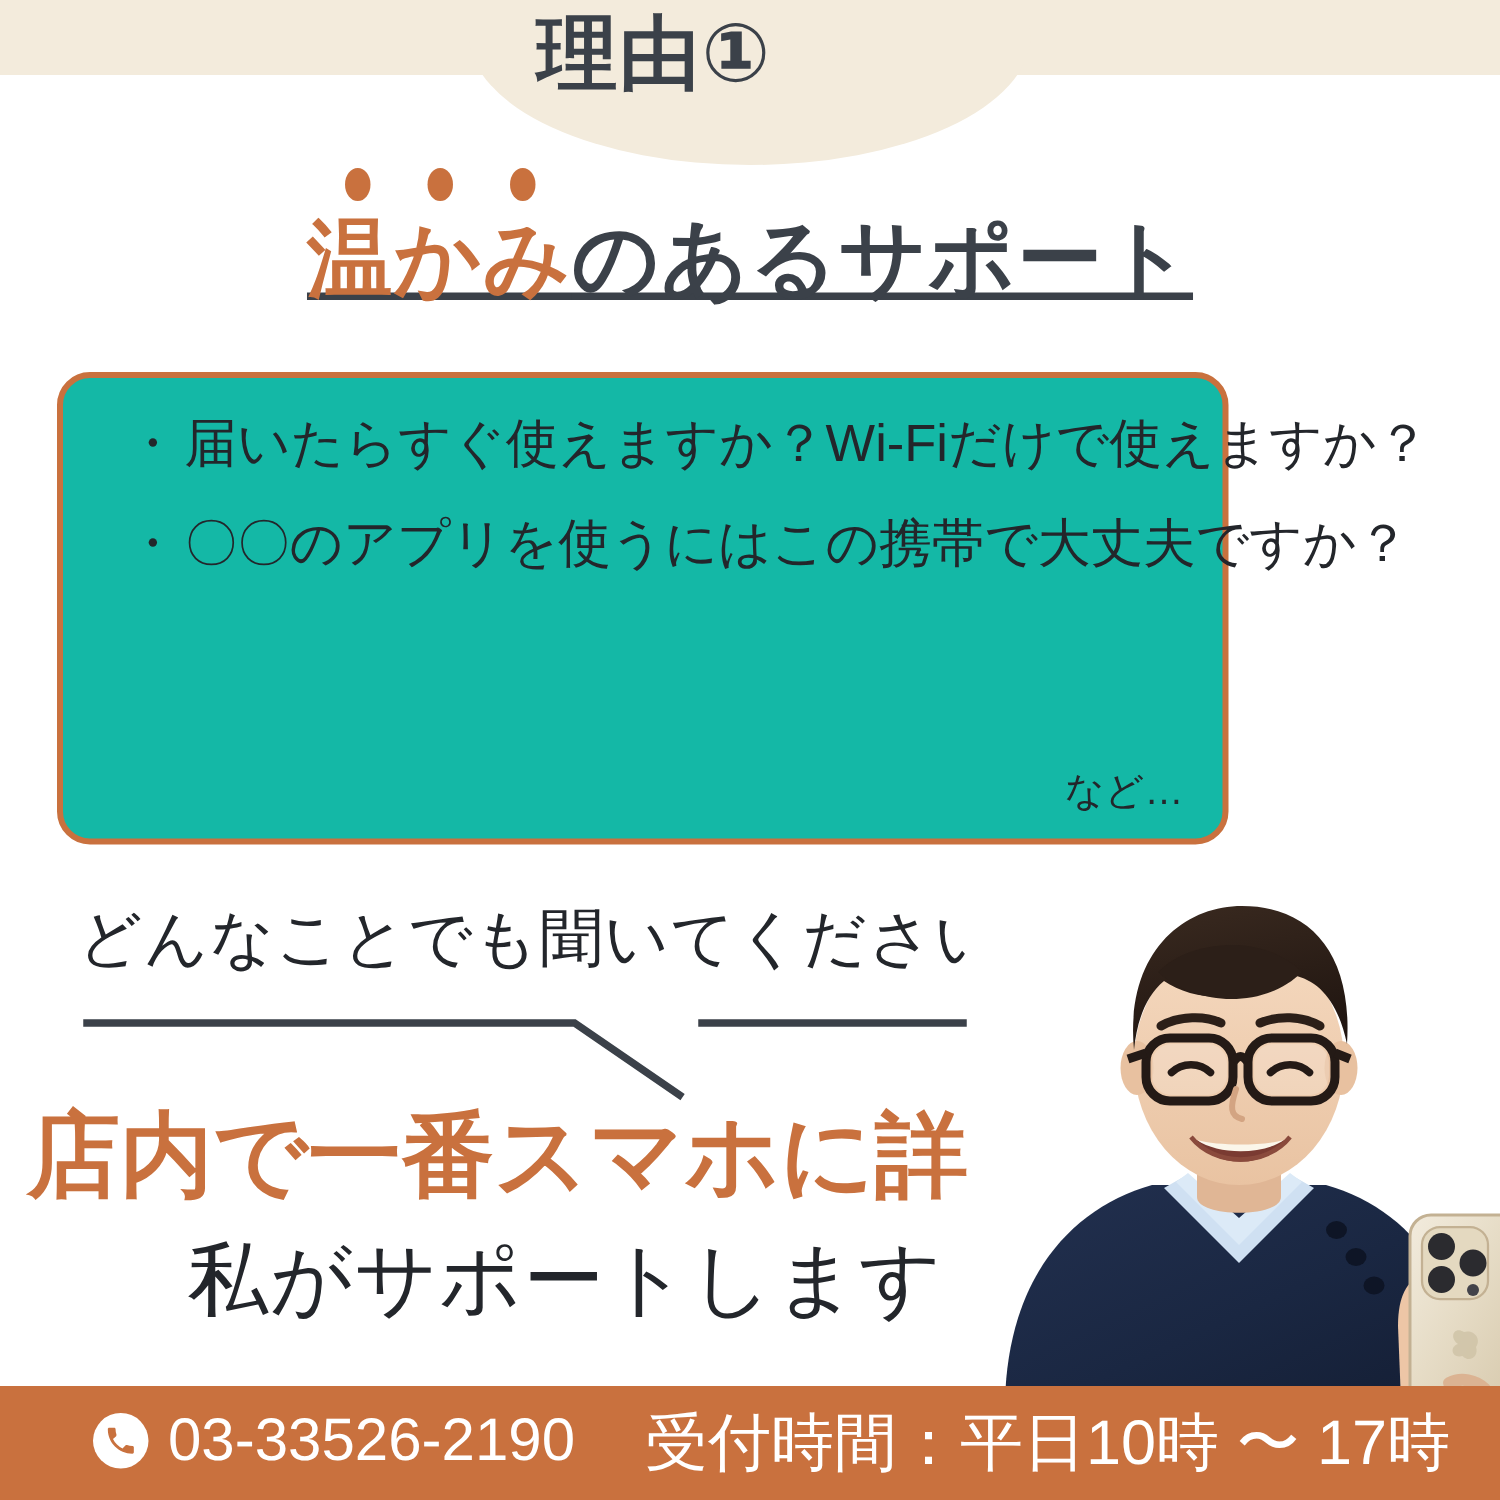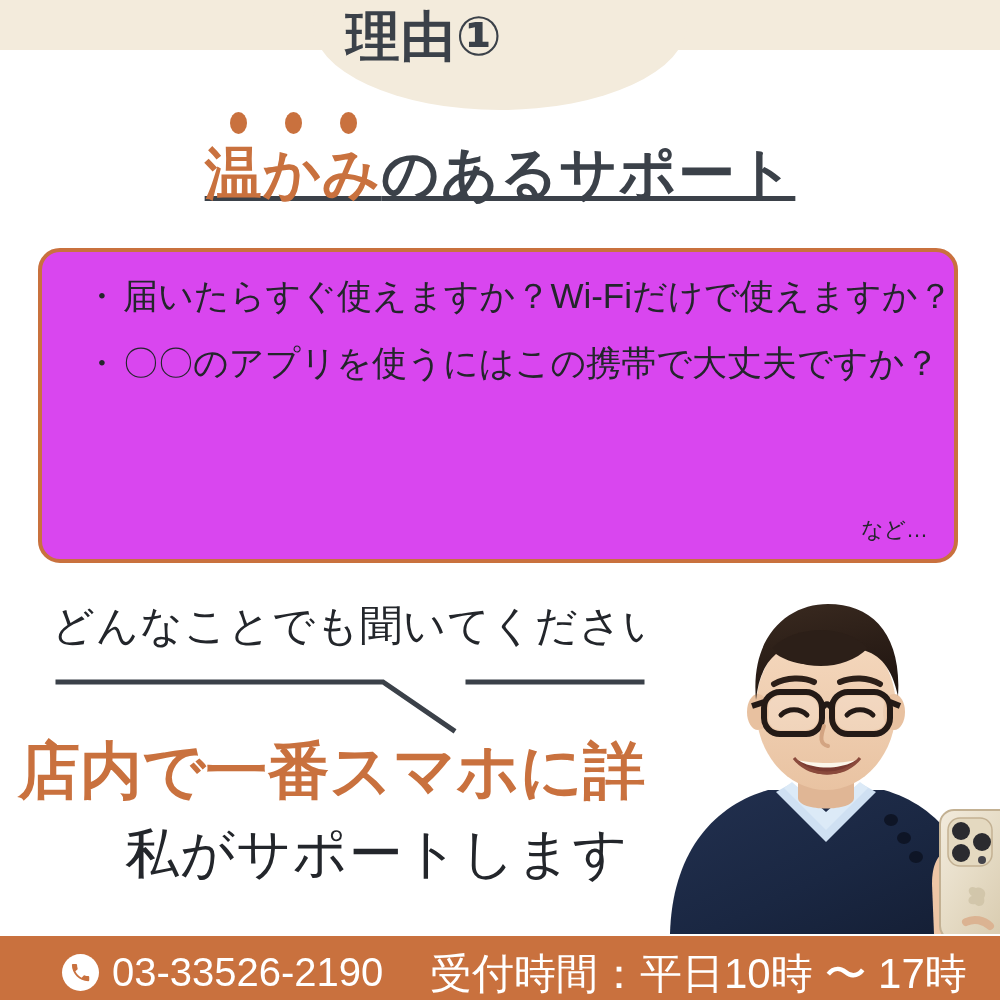--- a/index.html
+++ b/index.html
@@ -31,21 +31,21 @@
     position: absolute;
     left: 313px;
     top: -62px;
     width: 374px;
     height: 172px;
     background: #f3ebdc;
     border-radius: 50%;
   }
   .header-title {
     position: absolute;
-    left: 0;
+    left: 12px;
     top: 9px;
     width: 848px;
     text-align: center;
     font-size: 54px;
     font-weight: bold;
     color: #3b4149;
     letter-spacing: 1px;
     line-height: 1;
     white-space: nowrap;
   }
@@ -85,26 +85,26 @@
     white-space: nowrap;
     text-decoration: underline;
   }
   .subtitle .hl { color: #c9713e; }
 
   
   .question-box {
     position: absolute;
     left: 38px;
     top: 248px;
-    width: 920px;
+    width: 781px;
     height: 315px;
     border: 4px solid #c9713e;
     border-radius: 22px;
     box-sizing: border-box;
-    background: #d946ef;
+    background: #14b8a6;
   }
   .q-list {
     position: absolute;
     left: 42px;
     top: 26px;
     right: 20px;
   }
   .q-item {
     font-size: 35px;
     color: #23262b;
@@ -115,21 +115,21 @@
   }
   .q-item:last-child { margin-bottom: 0; }
   .q-bullet {
     display: inline-block;
     margin-right: 4px;
   }
   .q-etc {
     position: absolute;
     right: 26px;
     bottom: 14px;
-    font-size: 22px;
+    font-size: 26px;
     color: #23262b;
     white-space: nowrap;
     margin-left: 44px;
   }
 
   
   .mid-line {
     position: absolute;
     left: 52px;
     top: 605px;
@@ -179,21 +179,21 @@
     height: 342px;
     overflow: hidden;
   }
 
   
   .footer-bar {
     position: absolute;
     left: 0;
     bottom: 0;
     width: 1000px;
-    height: 64px;
+    height: 76px;
     background: #c9713e;
     display: flex;
     align-items: center;
   }
   .phone-icon {
     position: absolute;
     left: 62px;
     top: 18px;
     width: 37px;
     height: 37px;

